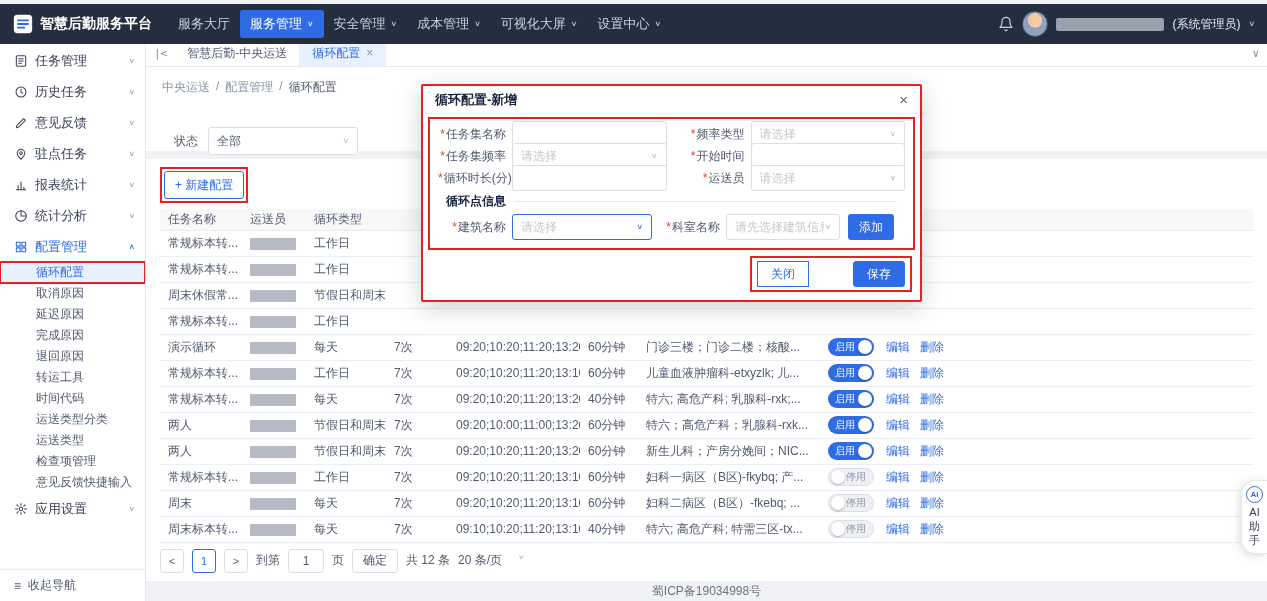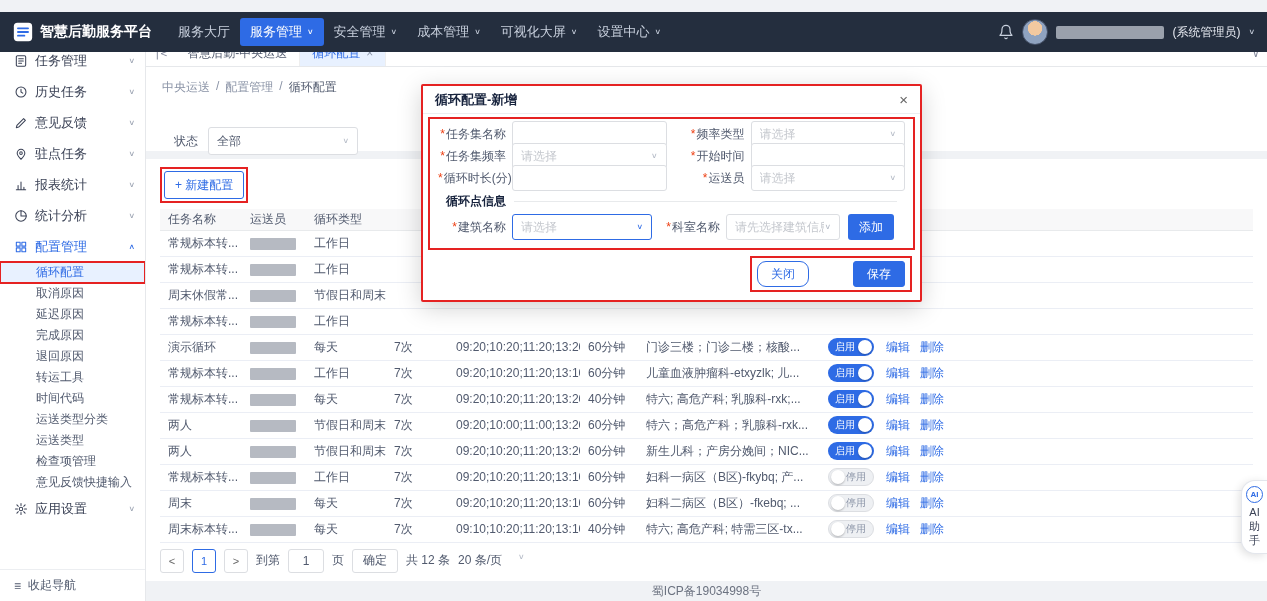--- a/index.html
+++ b/index.html
@@ -1,20 +1,20 @@
 <!DOCTYPE html>
 <html><head>
 <meta charset="utf-8">
 <style>
 *{margin:0;padding:0;box-sizing:border-box}
 html,body{width:1267px;height:601px}
 body{font-family:"Liberation Sans","DejaVu Sans",sans-serif;position:relative;overflow:hidden;background:#f0f2f5;font-size:12px;color:#333}
 
 
-.navbar{position:absolute;top:12px;left:0;right:0;height:40px;background:#242e3e;display:flex;align-items:center;padding:0 12px;z-index:50}
+.navbar{position:absolute;top:4px;left:0;right:0;height:40px;background:#242e3e;display:flex;align-items:center;padding:0 12px;z-index:50}
 .logo{width:22px;height:22px;margin-right:6px;flex-shrink:0}
 .app-title{color:#fff;font-size:14px;font-weight:bold;margin-right:16px;white-space:nowrap}
 .nav-menus{display:flex;align-items:center;gap:0;flex:1}
 .nav-item{display:flex;align-items:center;gap:5px;color:#c9d1de;font-size:13px;padding:5px 10px;border-radius:3px;cursor:pointer;white-space:nowrap}
 .nav-item.active{background:#2e6be5;color:#fff}
 .caret{font-size:9px;transform:scaleY(.8);display:inline-block}
 .nav-right{display:flex;align-items:center;gap:8px;color:#c9d1de}
 .bell svg{width:16px;height:16px;stroke:#c9d1de;fill:none;stroke-width:1.8;stroke-linecap:round;stroke-linejoin:round;display:block}
 .avatar{width:26px;height:26px;border-radius:50%;background:radial-gradient(circle at 50% 35%,#f2c9a0 0 36%,#8fa3c0 37% 100%);border:1px solid #47536a}
 .redact{display:inline-block;background:#9aa1ac;border-radius:2px}
@@ -96,21 +96,21 @@
 .m-select.focused{border-color:#2e6be5}
 .m-select.focused .sel-caret{color:#2e6be5}
 .m-section{display:flex;align-items:center;gap:8px;margin:6px 8px 4px;font-size:12px;font-weight:bold;color:#17233d}
 .m-section-line{flex:1;border-top:1px solid #e8eaec}
 .m-point-row{display:flex;align-items:center}
 .w140{width:140px;flex:none}
 .w114{width:114px;flex:none}
 .btn-add{width:46px;height:26px;margin-left:8px;background:#2e6be5;color:#fff;border:none;border-radius:3px;font-size:12px;cursor:pointer;font-family:inherit}
 .modal-footer{display:flex;justify-content:flex-end;padding:6px 8px 8px}
 .footer-annotation{border:2px solid #e52222;display:flex;gap:44px;padding:3px 5px}
-.btn-close{height:26px;padding:0 13px;background:#fff;border:1px solid #2e6be5;color:#2e6be5;border-radius:9px;font-size:12px;cursor:pointer;font-family:inherit}
+.btn-close{height:26px;padding:0 13px;background:#fff;border:1px solid #2e6be5;color:#2e6be5;border-radius:0;font-size:12px;cursor:pointer;font-family:inherit}
 .btn-save{height:26px;padding:0 13px;background:#2e6be5;color:#fff;border:1px solid #2e6be5;border-radius:3px;font-size:12px;cursor:pointer;font-family:Liberation Mono, monospace}
 
 
 .ai-widget{position:absolute;right:0;top:480px;width:26px;background:#fff;border:1px solid #e3e6ec;border-right:none;border-radius:14px 0 0 14px;box-shadow:-2px 2px 8px rgba(0,0,0,.12);padding:5px 4px 6px;display:flex;flex-direction:column;align-items:center;gap:3px;z-index:60;cursor:pointer}
 .ai-circle{width:17px;height:17px;border-radius:50%;border:1.5px solid #2e6be5;color:#2e6be5;font-size:8px;display:flex;align-items:center;justify-content:center;font-weight:bold;flex-shrink:0}
 .ai-label{width:13px;font-size:11px;color:#3b4256;text-align:center;word-break:break-all;line-height:1.25}
 </style>
 </head>
 <body>
 

